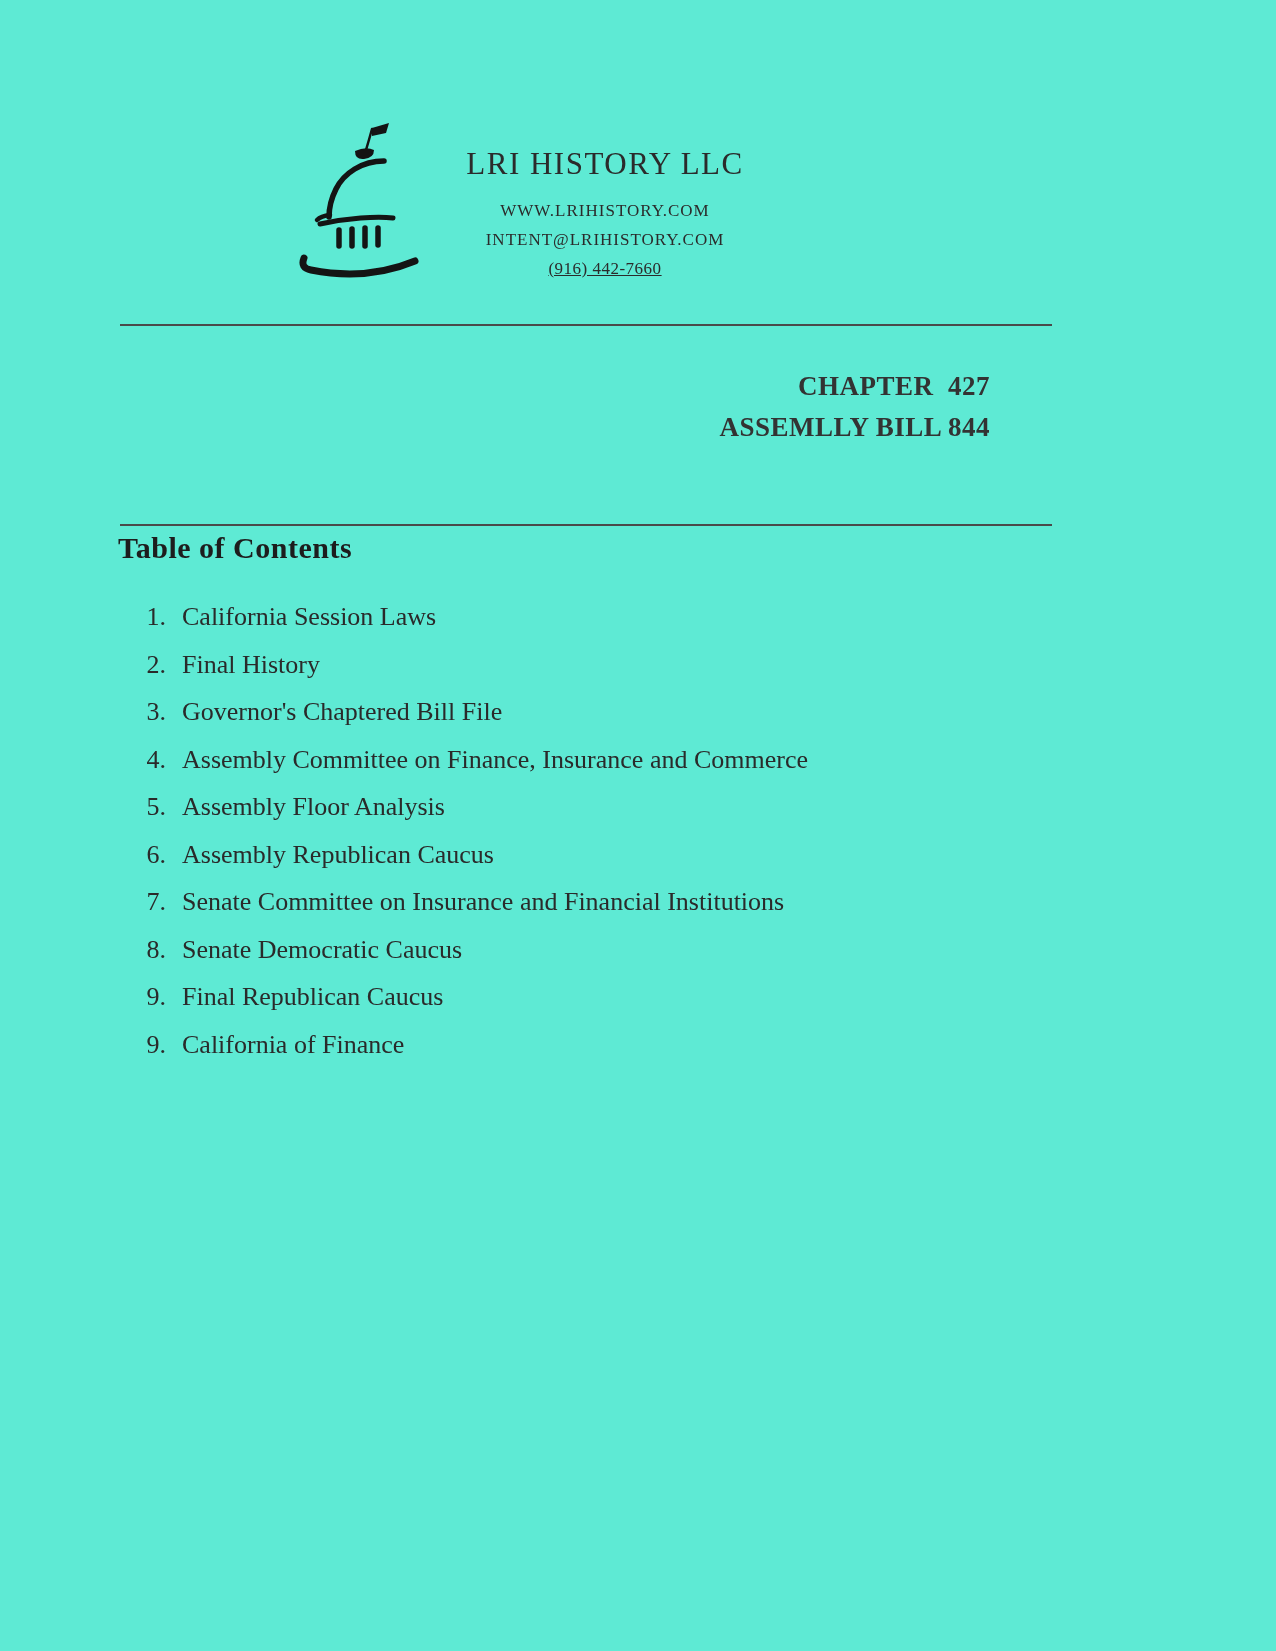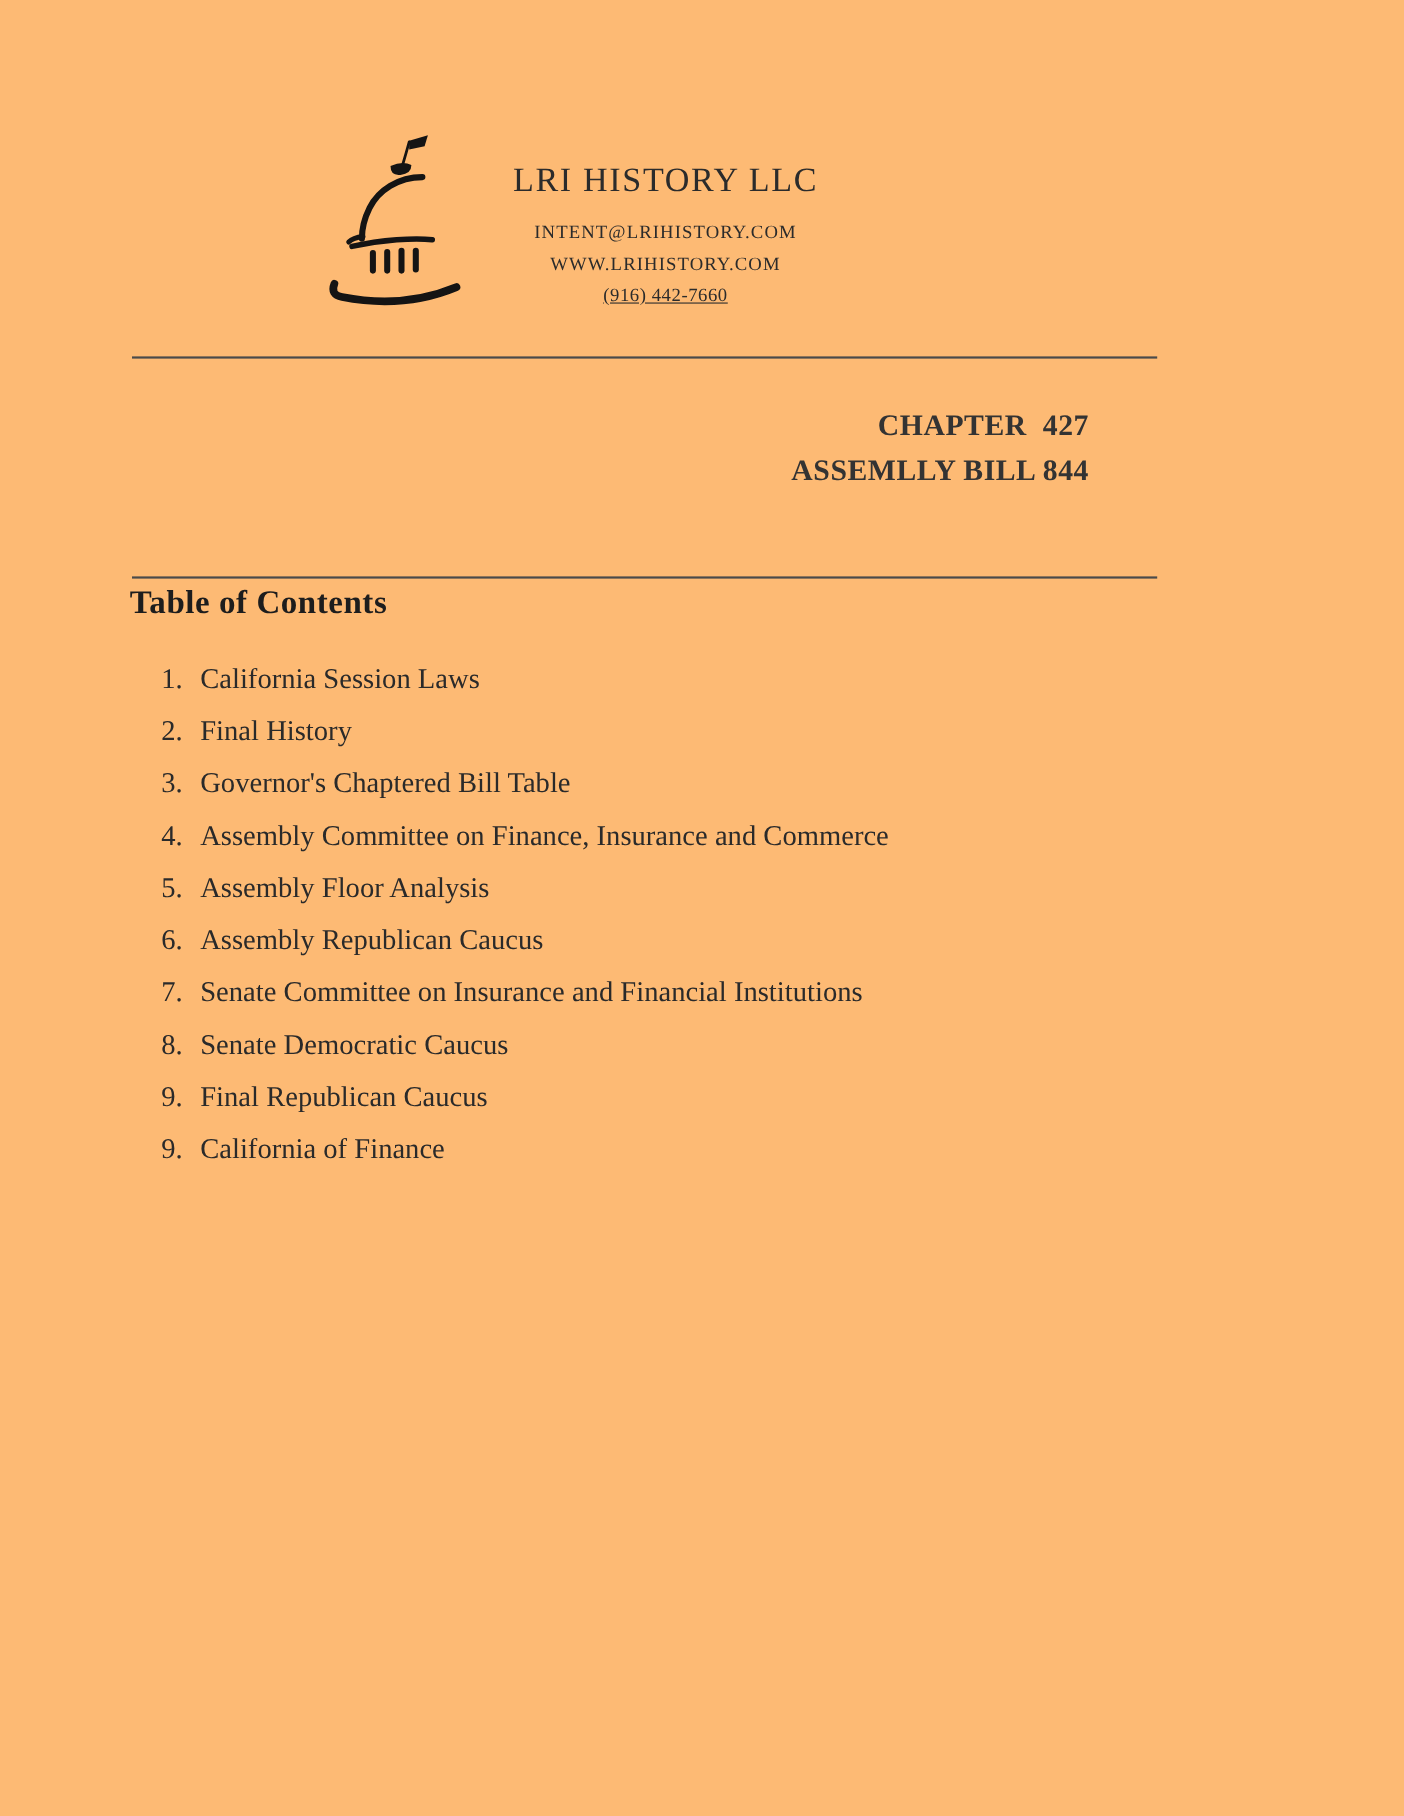--- a/index.html
+++ b/index.html
@@ -4,21 +4,21 @@
 <style>
   html, body {
     margin: 0;
     padding: 0;
     background: #ffffff;
   }
   .page {
     position: relative;
     width: 1276px;
     height: 1651px;
-    background: #fdba74;
+    background: #5eead4;
     font-family: "Liberation Serif", "DejaVu Serif", serif;
     color: #2a2a2a;
     overflow: hidden;
   }
 
   
   .logo {
     position: absolute;
     left: 292px;
     top: 120px;
@@ -137,22 +137,22 @@
         <path d="M73,108 L73,126" stroke-width="5.5"></path>
         <path d="M86,108 L86,125" stroke-width="5.5"></path>
 
         <path d="M12,138 q-4,10 7,12 q56,11 104,-9" stroke-width="7"></path>
       </g>
     </svg>
   </div>
 
   <div class="lh-text">
     <div class="company">LRI HISTORY LLC</div>
+    <div class="contact">WWW.LRIHISTORY.COM</div>
     <div class="contact">INTENT@LRIHISTORY.COM</div>
-    <div class="contact">WWW.LRIHISTORY.COM</div>
     <div class="phone">(916) 442-7660</div>
   </div>
 
   <hr class="rule rule-top">
   <hr class="rule rule-bottom">
 
   <div class="title-block">
     <div>CHAPTER  427</div>
     <div>ASSEMLLY BILL 844</div>
   </div>
@@ -163,21 +163,21 @@
     <div class="toc-item">
       <span class="toc-num">1.</span>
       <span class="toc-label">California Session Laws</span>
     </div>
     <div class="toc-item">
       <span class="toc-num">2.</span>
       <span class="toc-label">Final History</span>
     </div>
     <div class="toc-item">
       <span class="toc-num">3.</span>
-      <span class="toc-label">Governor's Chaptered Bill Table</span>
+      <span class="toc-label">Governor's Chaptered Bill File</span>
     </div>
     <div class="toc-item">
       <span class="toc-num">4.</span>
       <span class="toc-label">Assembly Committee on Finance, Insurance and Commerce</span>
     </div>
     <div class="toc-item">
       <span class="toc-num">5.</span>
       <span class="toc-label">Assembly Floor Analysis</span>
     </div>
     <div class="toc-item">

